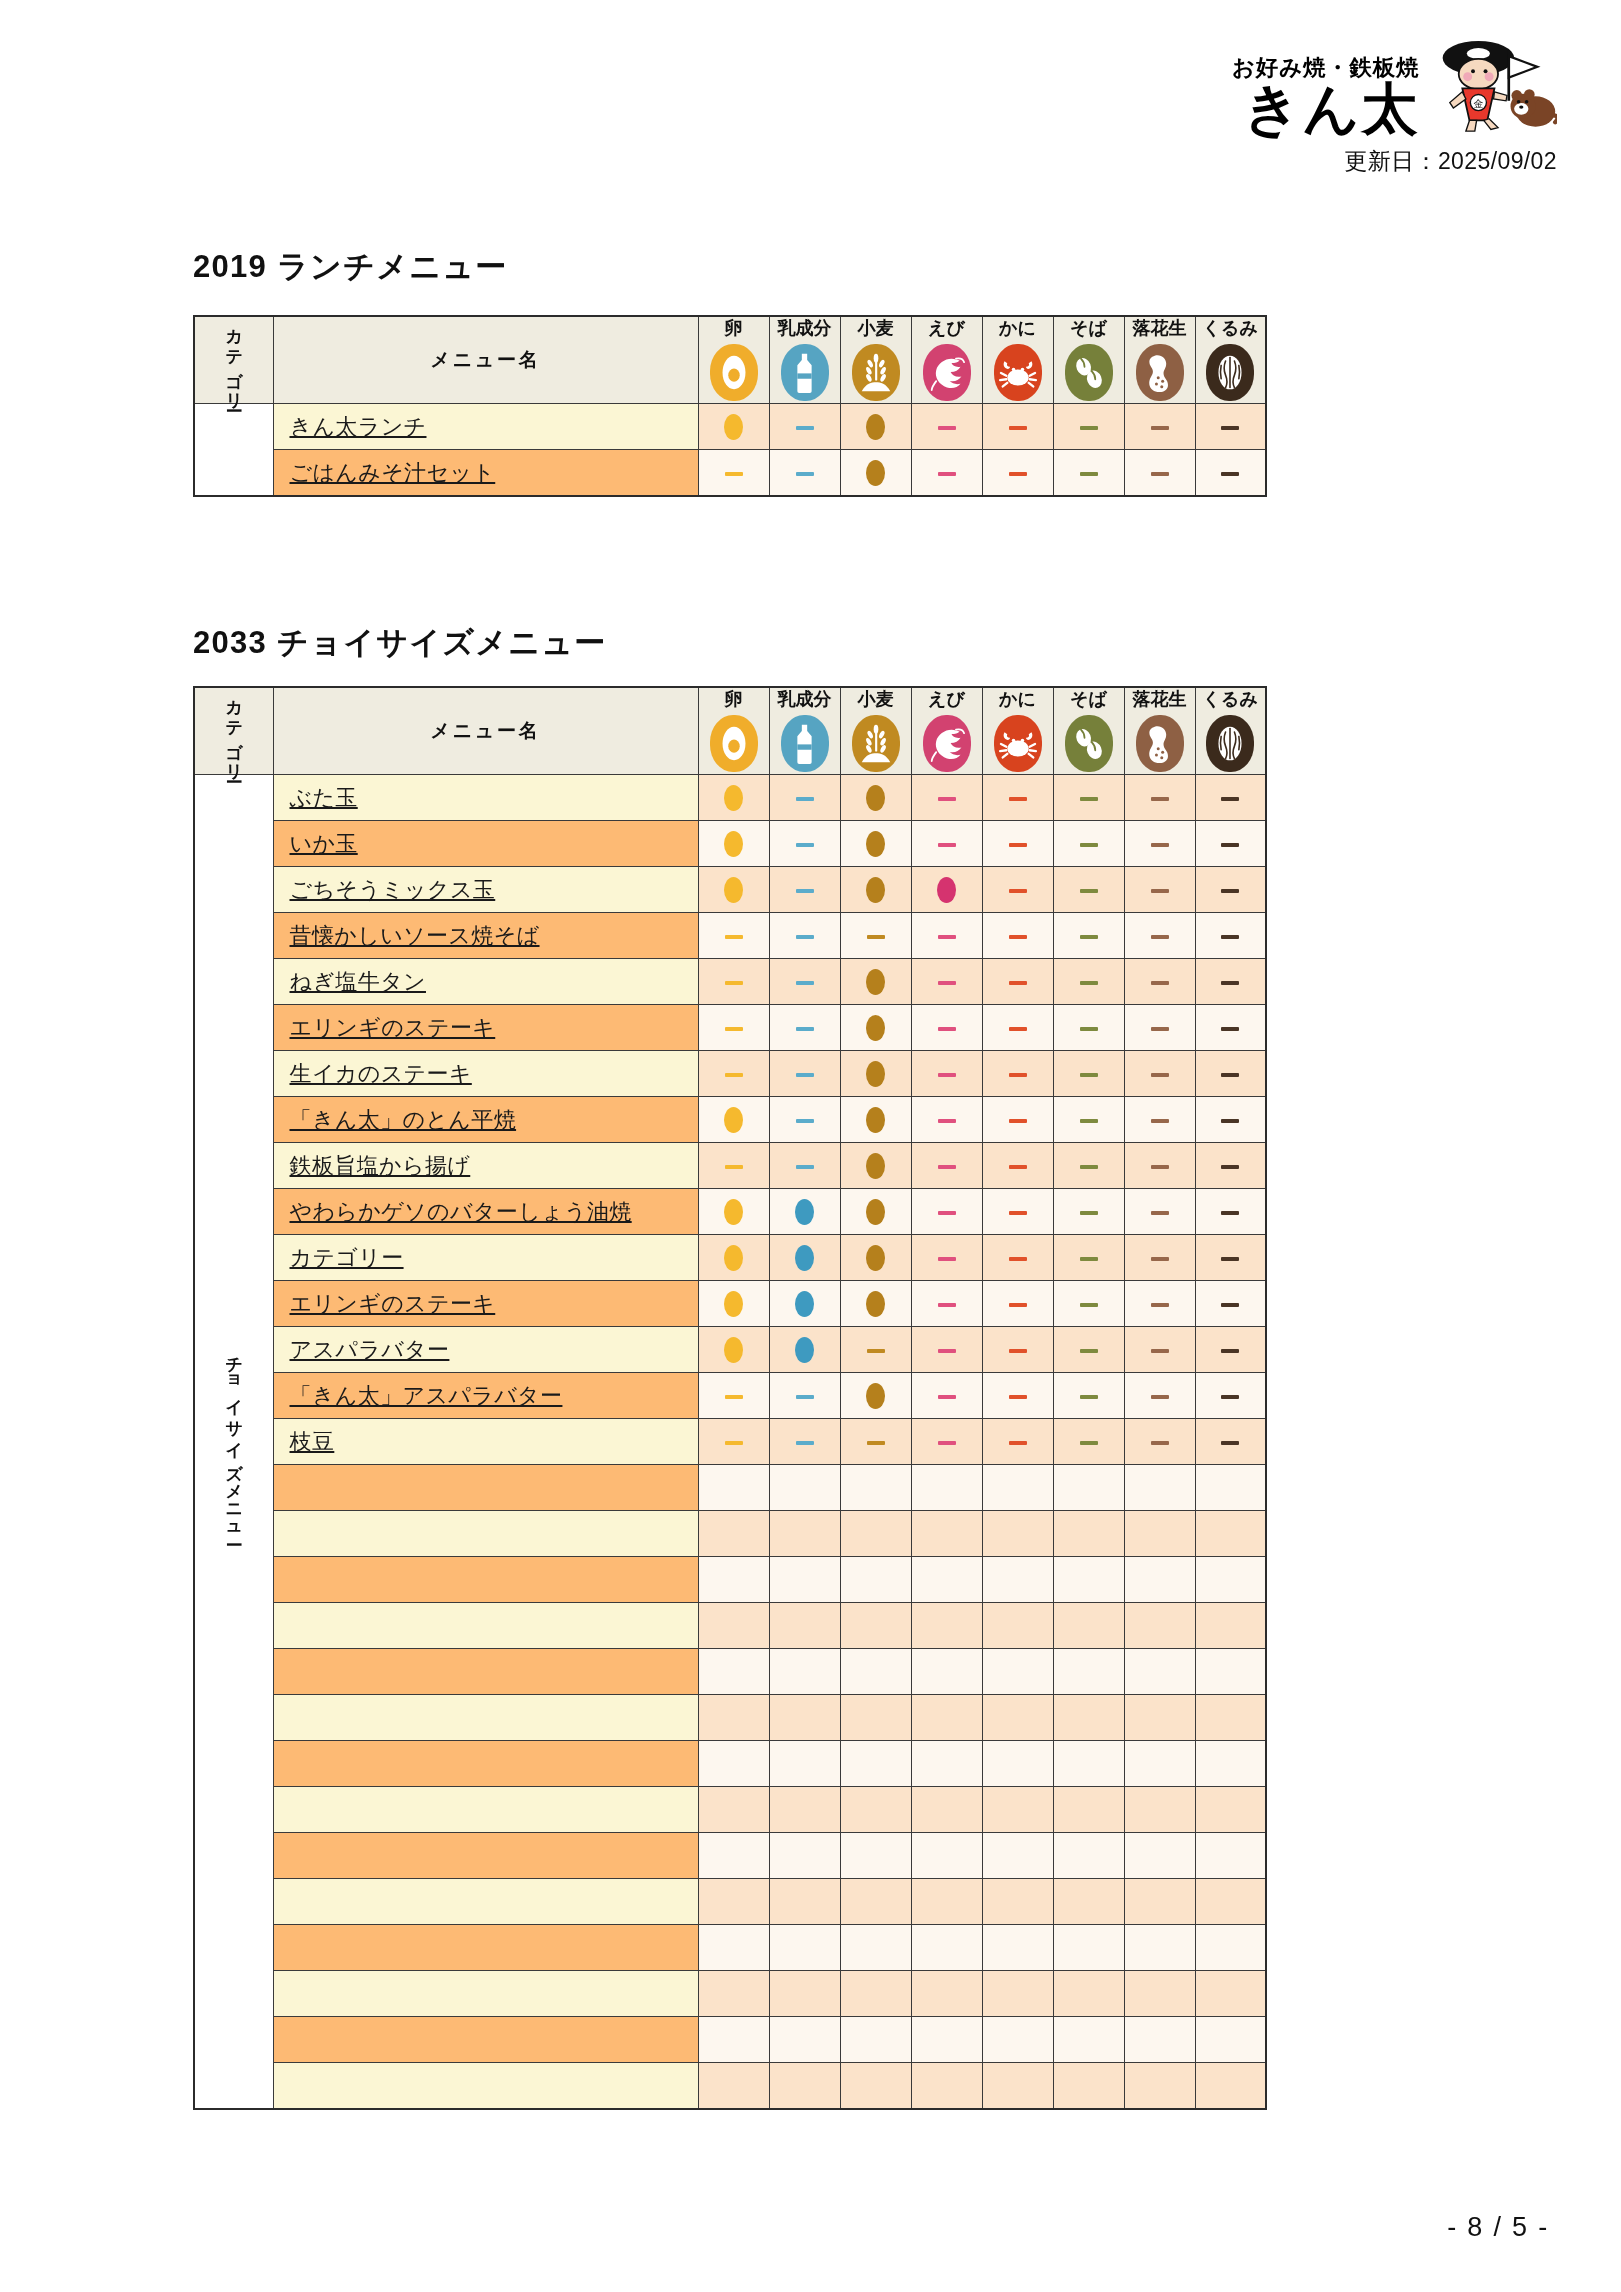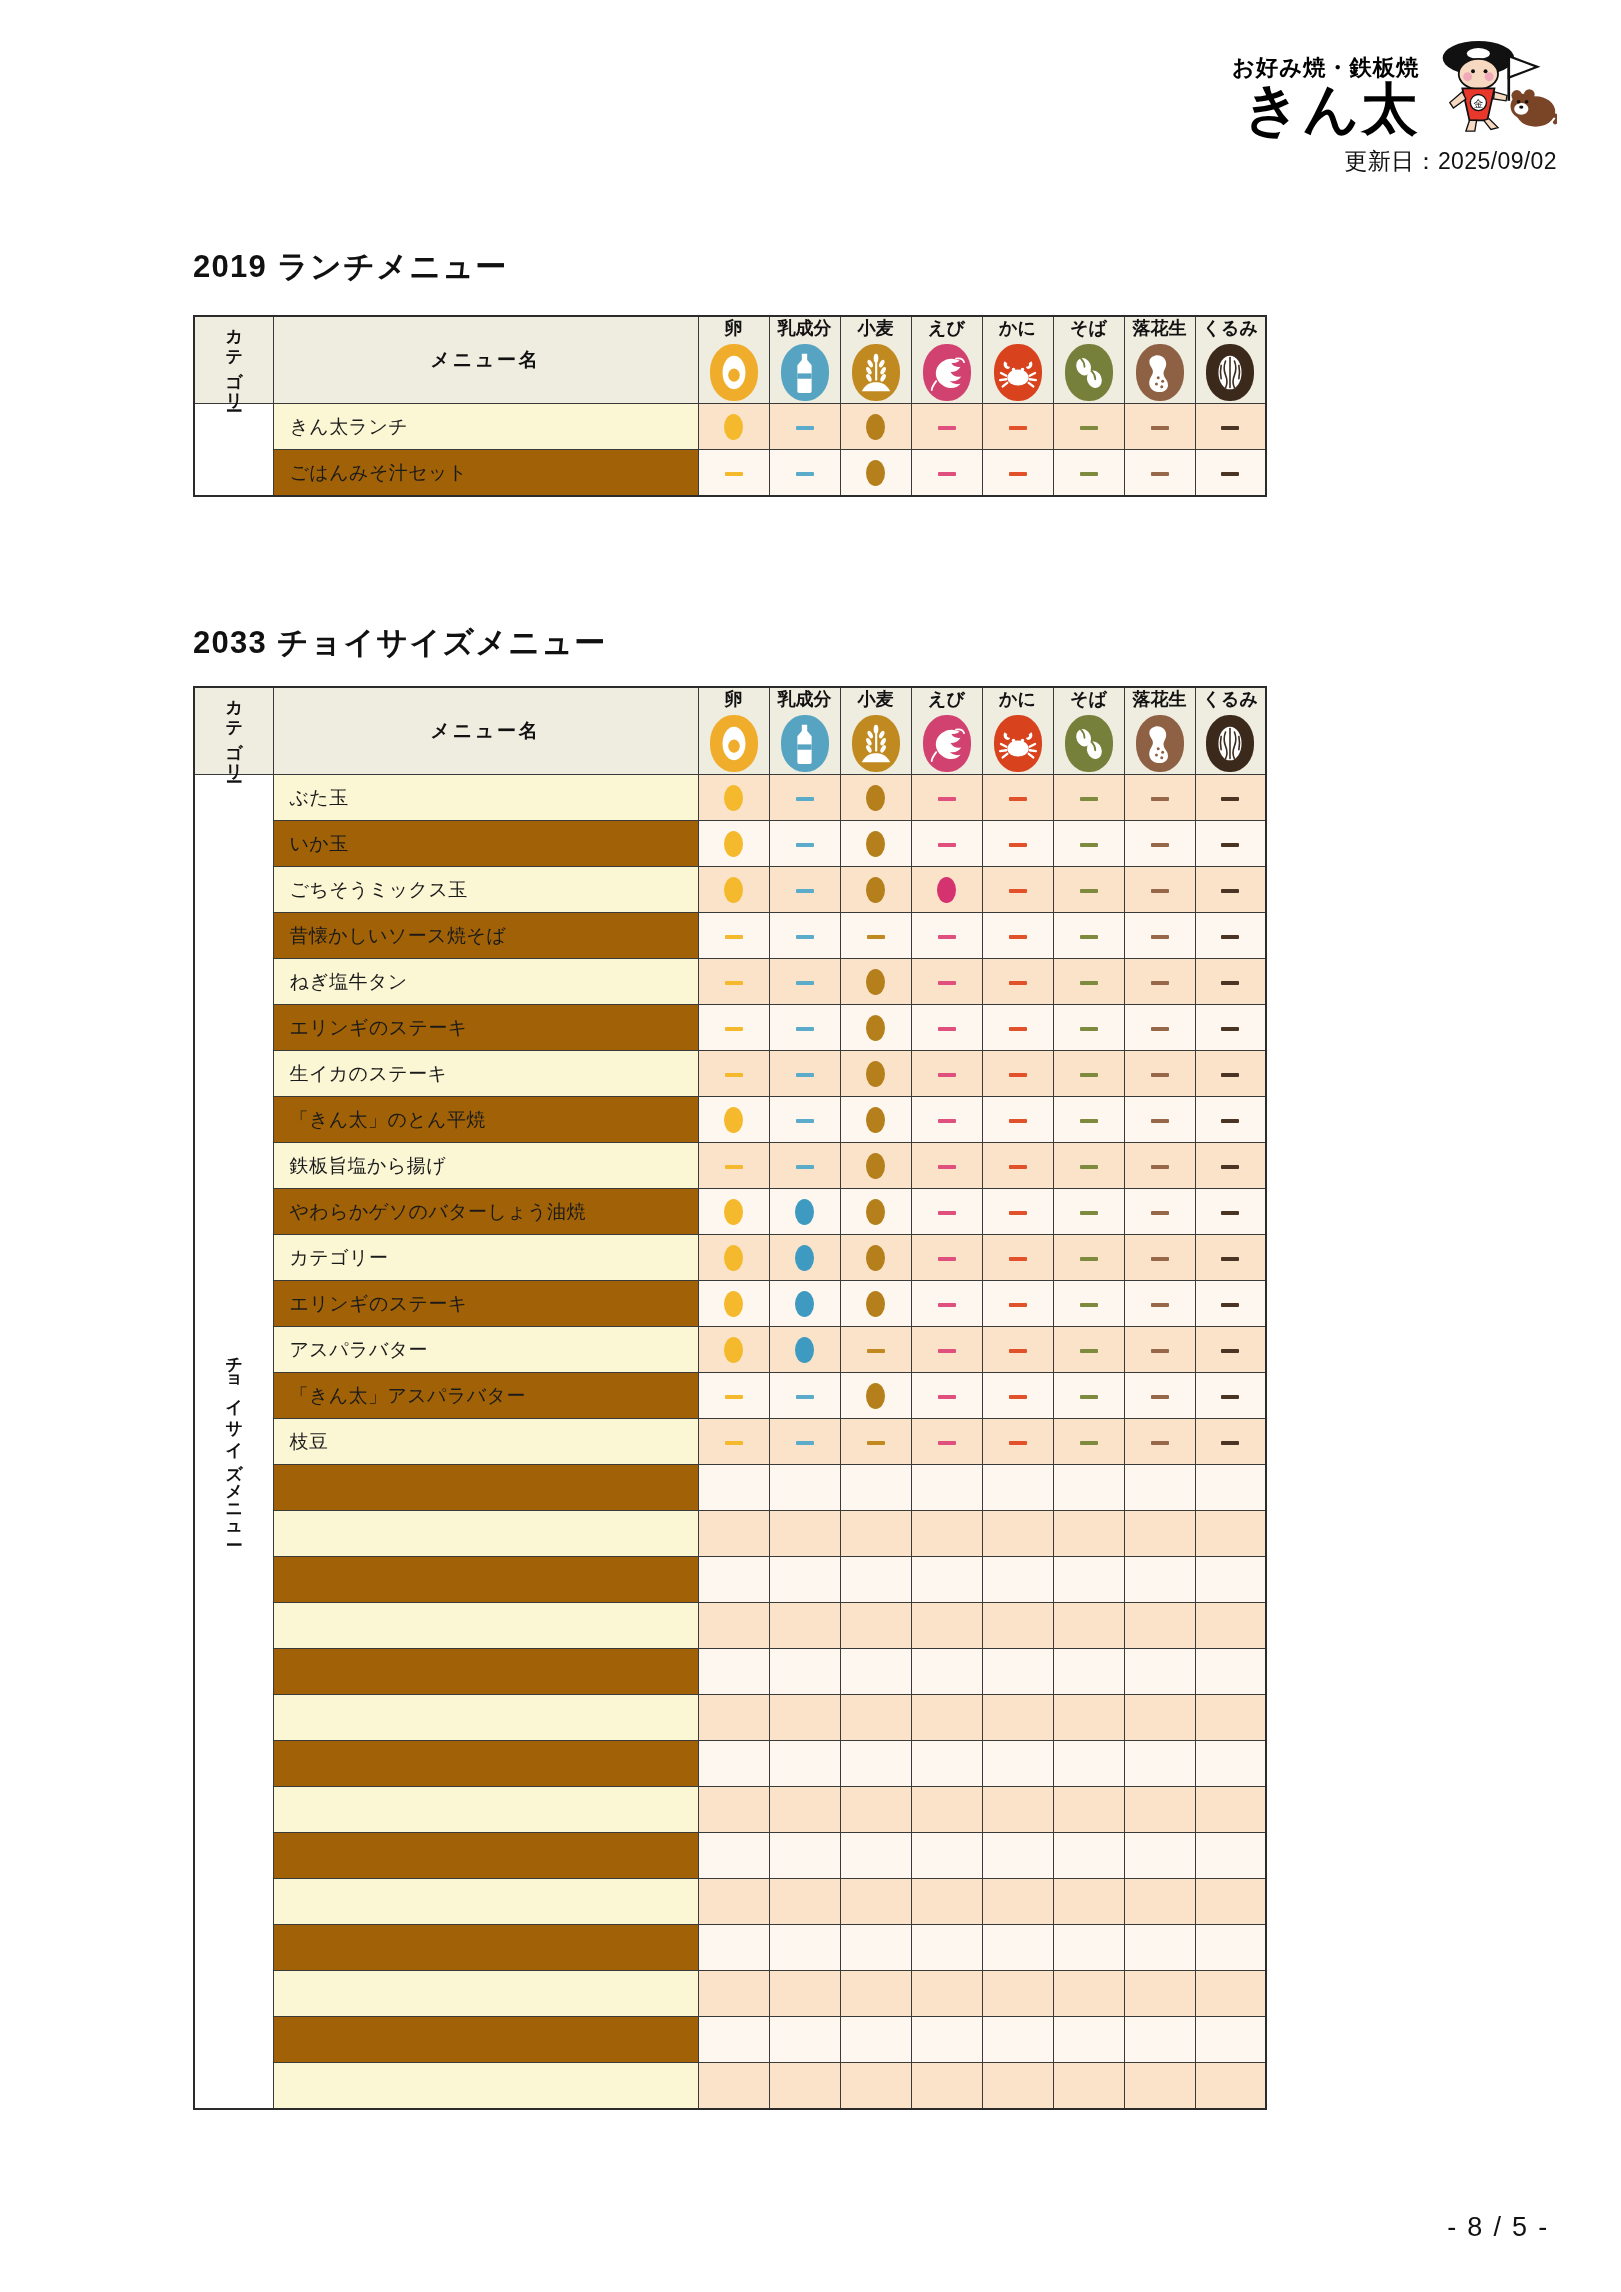--- a/index.html
+++ b/index.html
@@ -138,36 +138,37 @@
     align-items: center;
     justify-content: center;
   }
   .alg-icon svg { display: block; }
 
   
   .cat-cell { background: #ffffff; vertical-align: middle; text-align: center; }
   .cat-cell .vert-label { font-size: 17px; letter-spacing: 1.8px; }
 
   td.name-cell {
-    font-size: 19px;
+    font-size: 22px;
     letter-spacing: 0.4px;
     color: #1a1a1a;
     padding-left: 16px;
     height: 46px;
     vertical-align: middle;
     white-space: nowrap;
+    text-decoration: underline;
   }
   td.mark-cell {
     text-align: center;
     vertical-align: middle;
     height: 46px;
   }
 
   tr.odd  td.name-cell { background: #fbf6d4; }
-  tr.even td.name-cell { background: #a16207; margin-left: 48px; }
+  tr.even td.name-cell { background: #fdba74; margin-left: 48px; }
   tr.odd  td.mark-cell { background: #fbe3ca; }
   tr.even td.mark-cell { background: #fdf7ef; }
 
   .dot {
     width: 19px;
     height: 26px;
     border-radius: 50%;
     display: inline-block;
     vertical-align: middle;
   }

